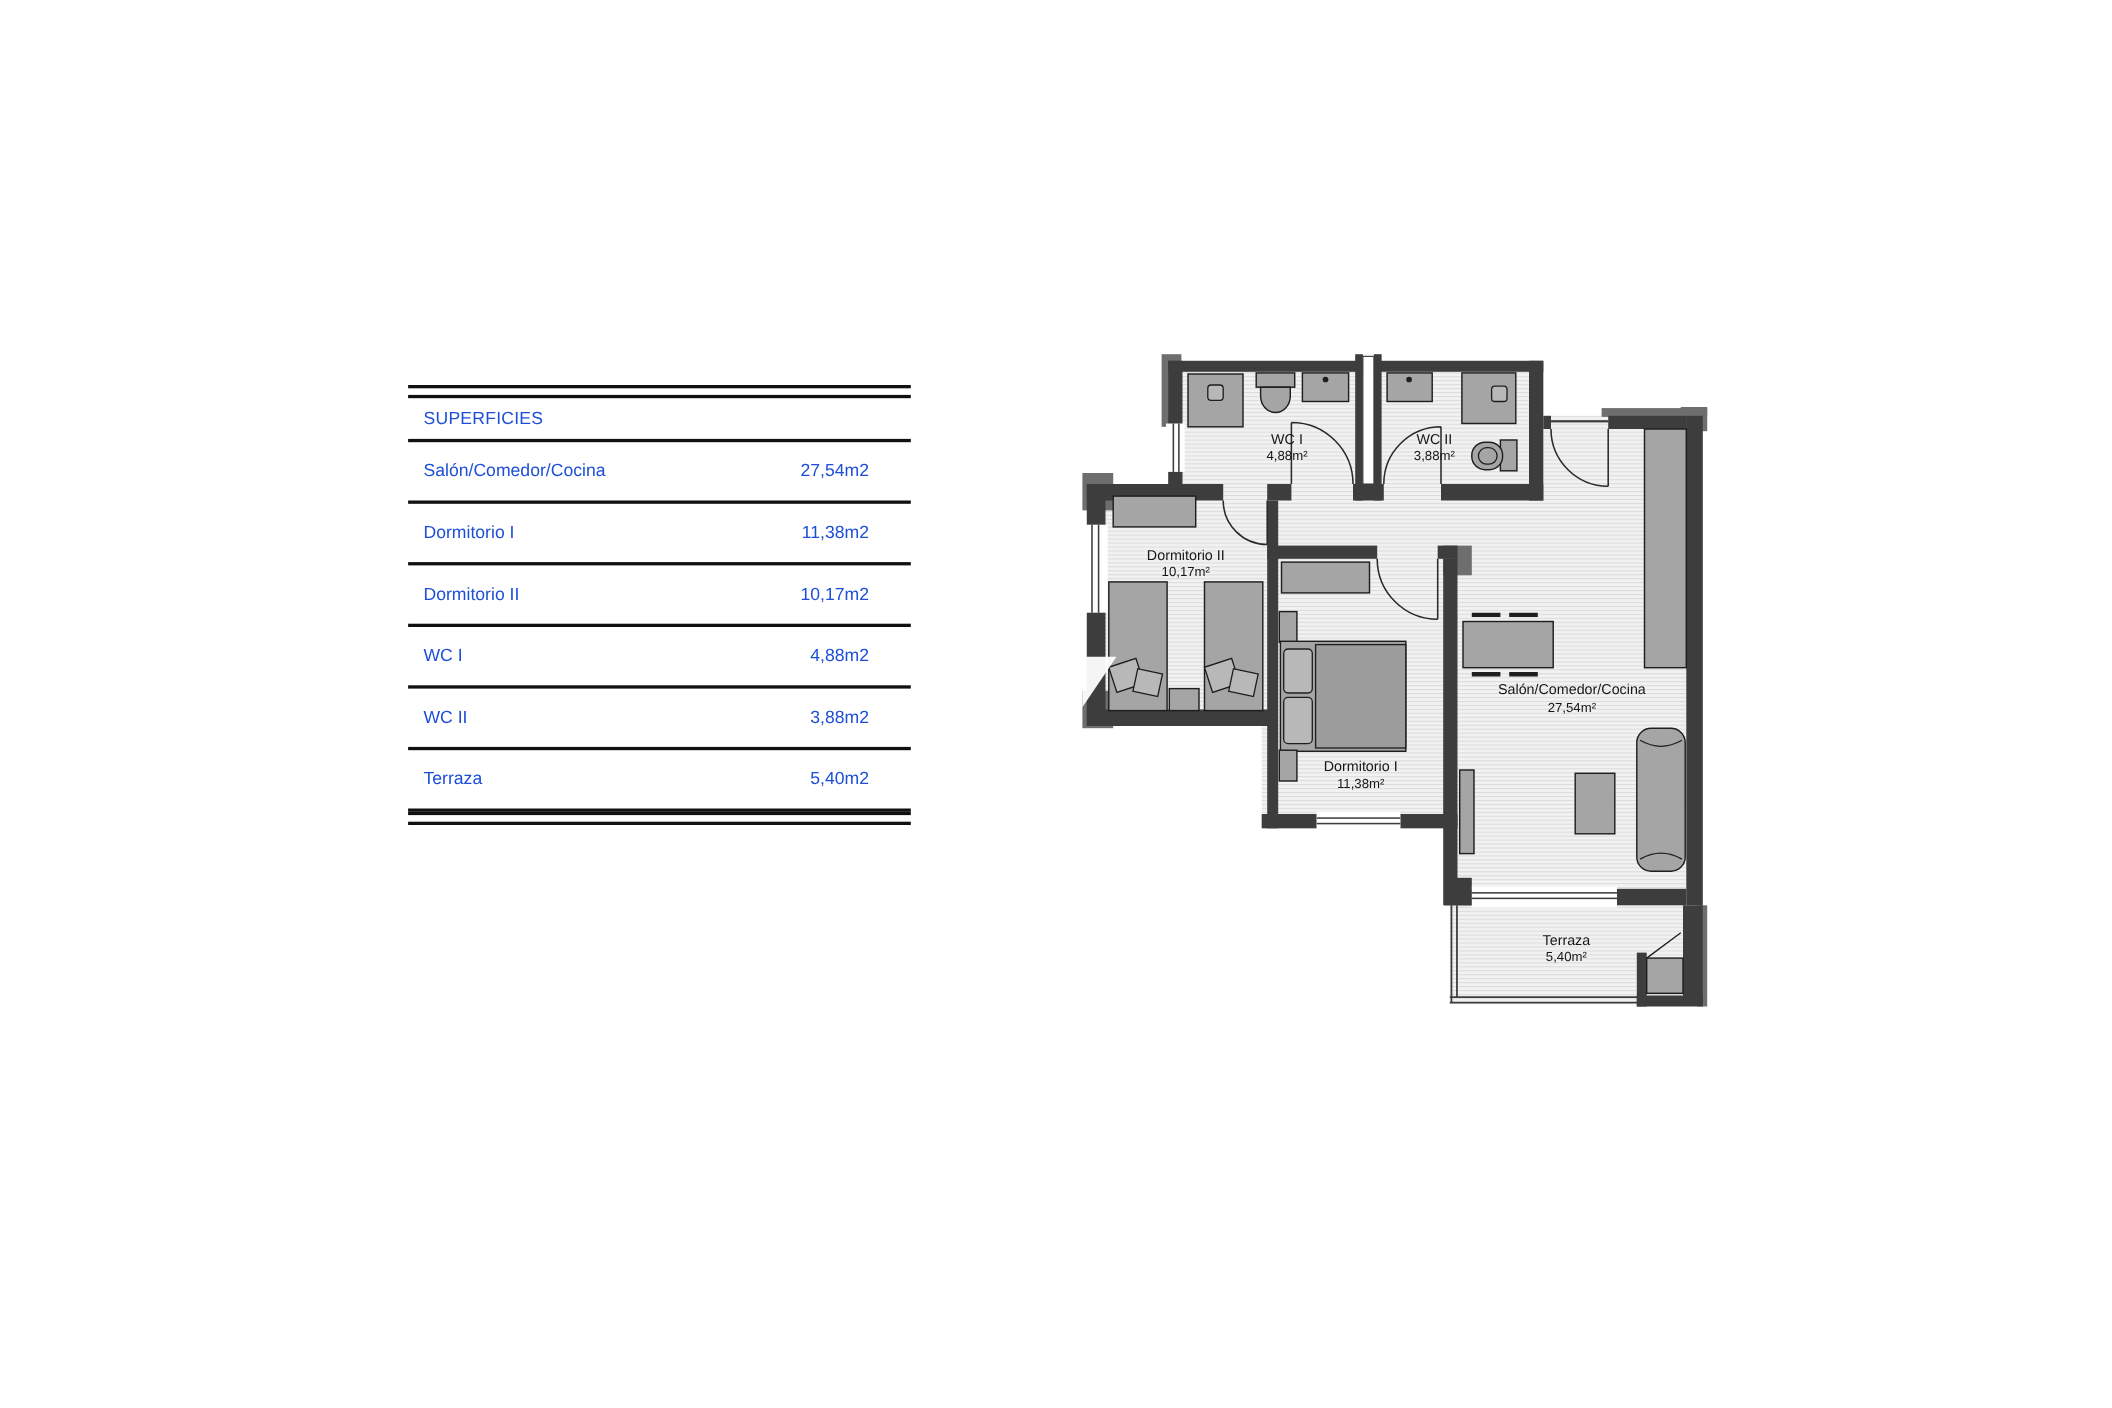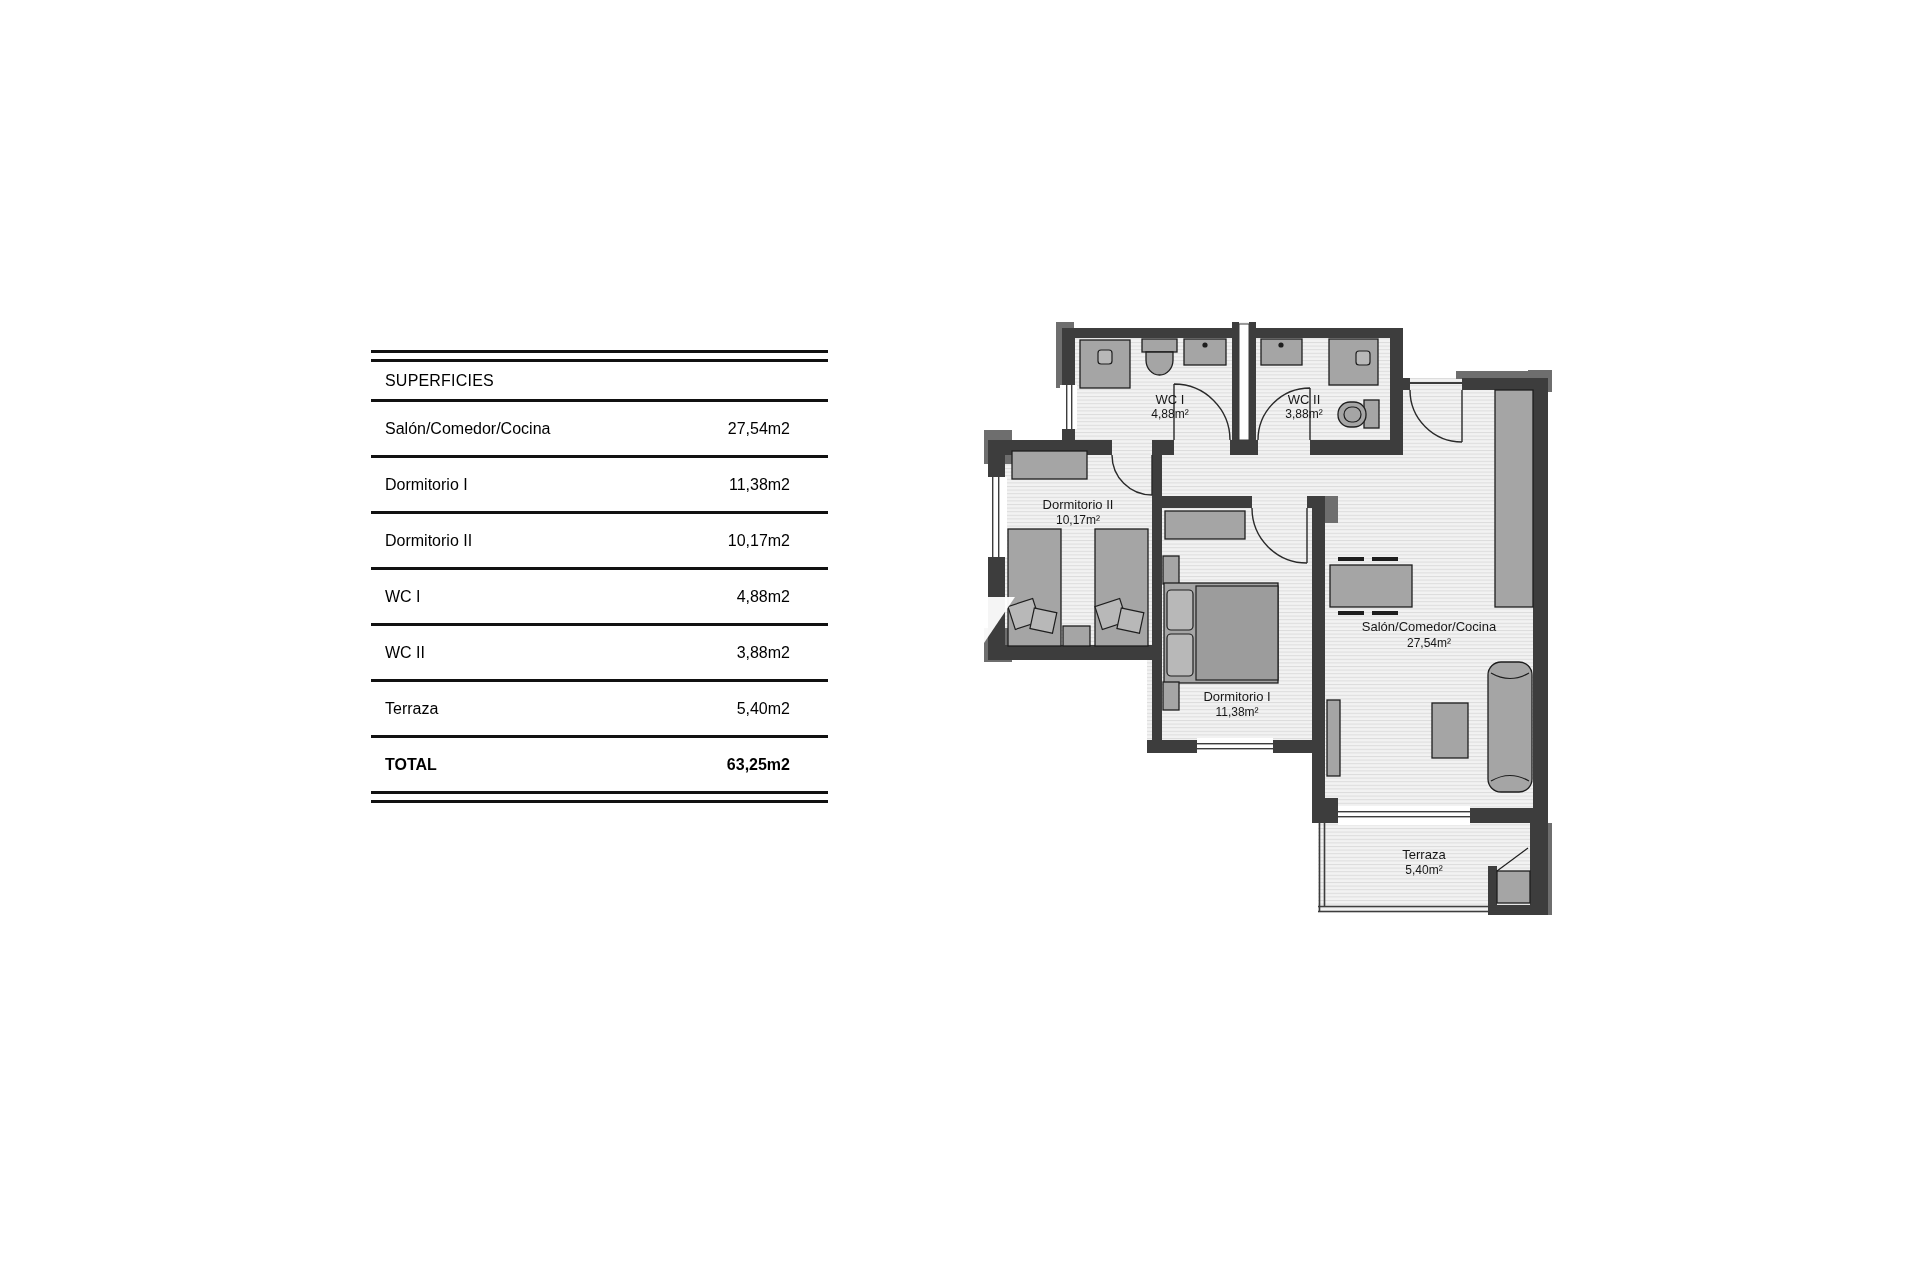--- a/index.html
+++ b/index.html
@@ -1,17 +1,17 @@
 <!DOCTYPE html>
 <html><head>
 <meta charset="utf-8">
 <style>
   html,body{margin:0;padding:0;background:#ffffff;}
   .page{position:relative;width:1920px;height:1178px;background:#ffffff;overflow:hidden;
-        font-family:"Liberation Sans", sans-serif;color:#000000;}
+        font-family:"Liberation Sans", sans-serif;color:#1d4ed8;}
   
   .surfaces{position:absolute;left:371px;top:350px;width:457px;}
   .dline{height:3px;background:#111;}
   .dgap{height:6px;}
   .t-header{height:37px;display:flex;align-items:center;padding-left:14px;
             font-size:16px;letter-spacing:.2px;}
   .t-row{height:53px;display:flex;align-items:center;justify-content:space-between;
          font-size:16px;}
   .t-row .lbl{padding-left:14px;}
   .t-row .val{padding-right:38px;}
@@ -70,24 +70,20 @@
       <span class="val">3,88m2</span>
     </div>
     <div class="sline"></div>
 
     <div class="t-row">
       <span class="lbl">Terraza</span>
       <span class="val">5,40m2</span>
     </div>
     <div class="sline"></div>
 
-    <div class="t-row total">
-      <span class="lbl">TOTAL</span>
-      <span class="val">63,25m2</span>
-    </div>
     <div class="dline"></div>
     <div class="dgap"></div>
     <div class="dline"></div>
   </div>
 
   <svg class="plan-svg" viewBox="975 315 580 620">
     <defs>
       <pattern id="hatch" width="8" height="3.6" patternUnits="userSpaceOnUse">
         <rect width="8" height="3.6" fill="#f2f2f2"></rect>
         <rect width="8" height="1" y="0" fill="#dcdcdc"></rect>

